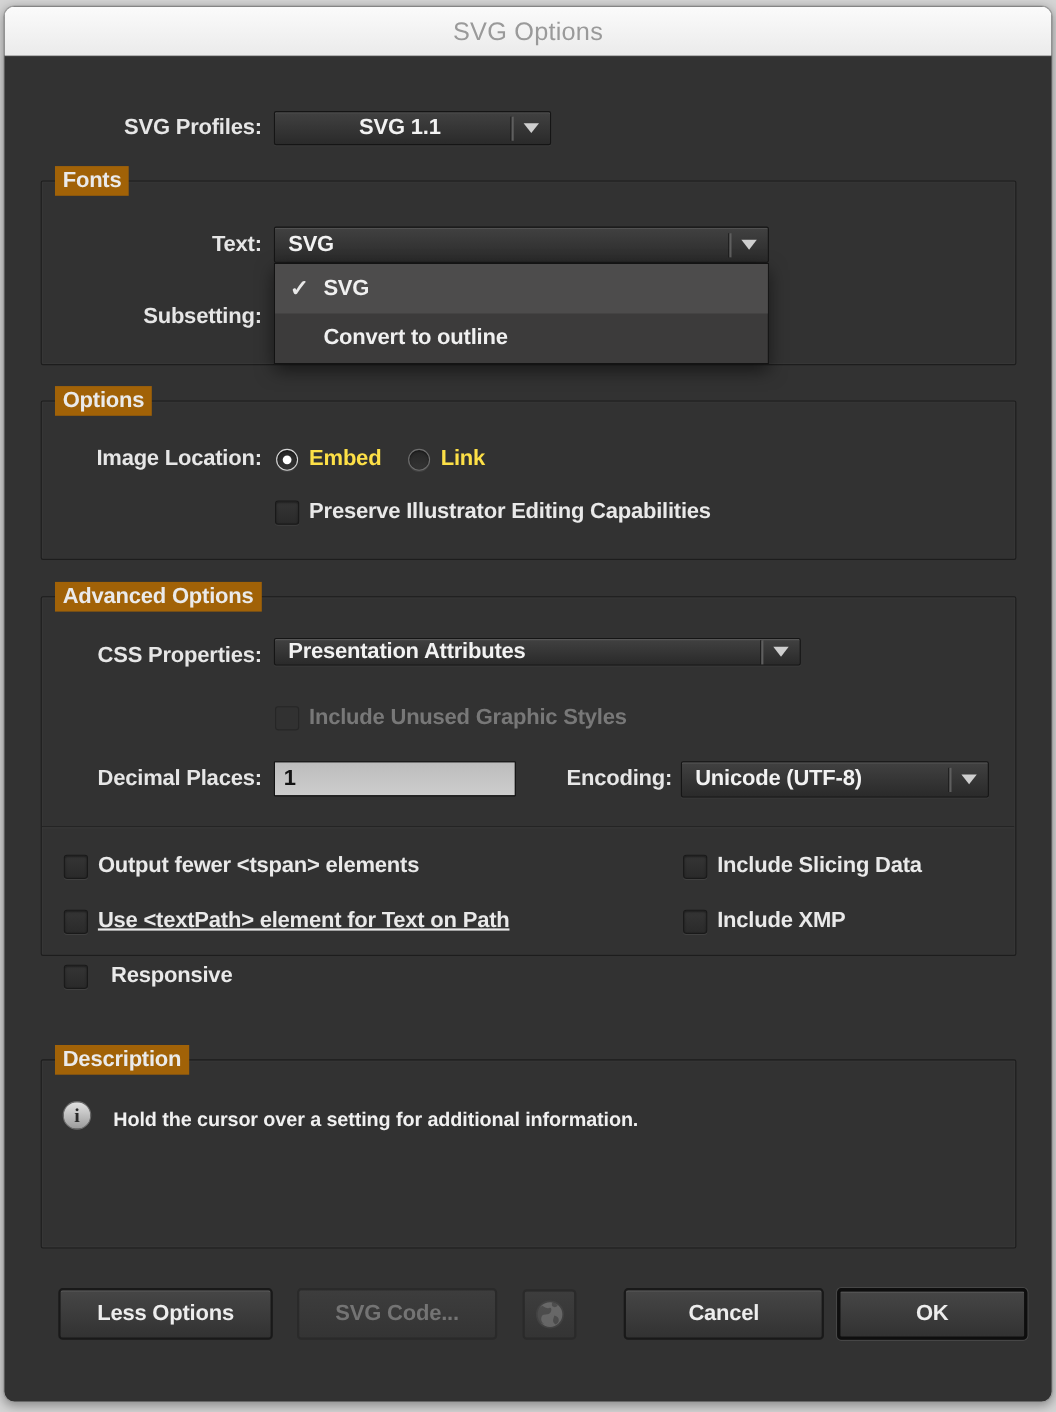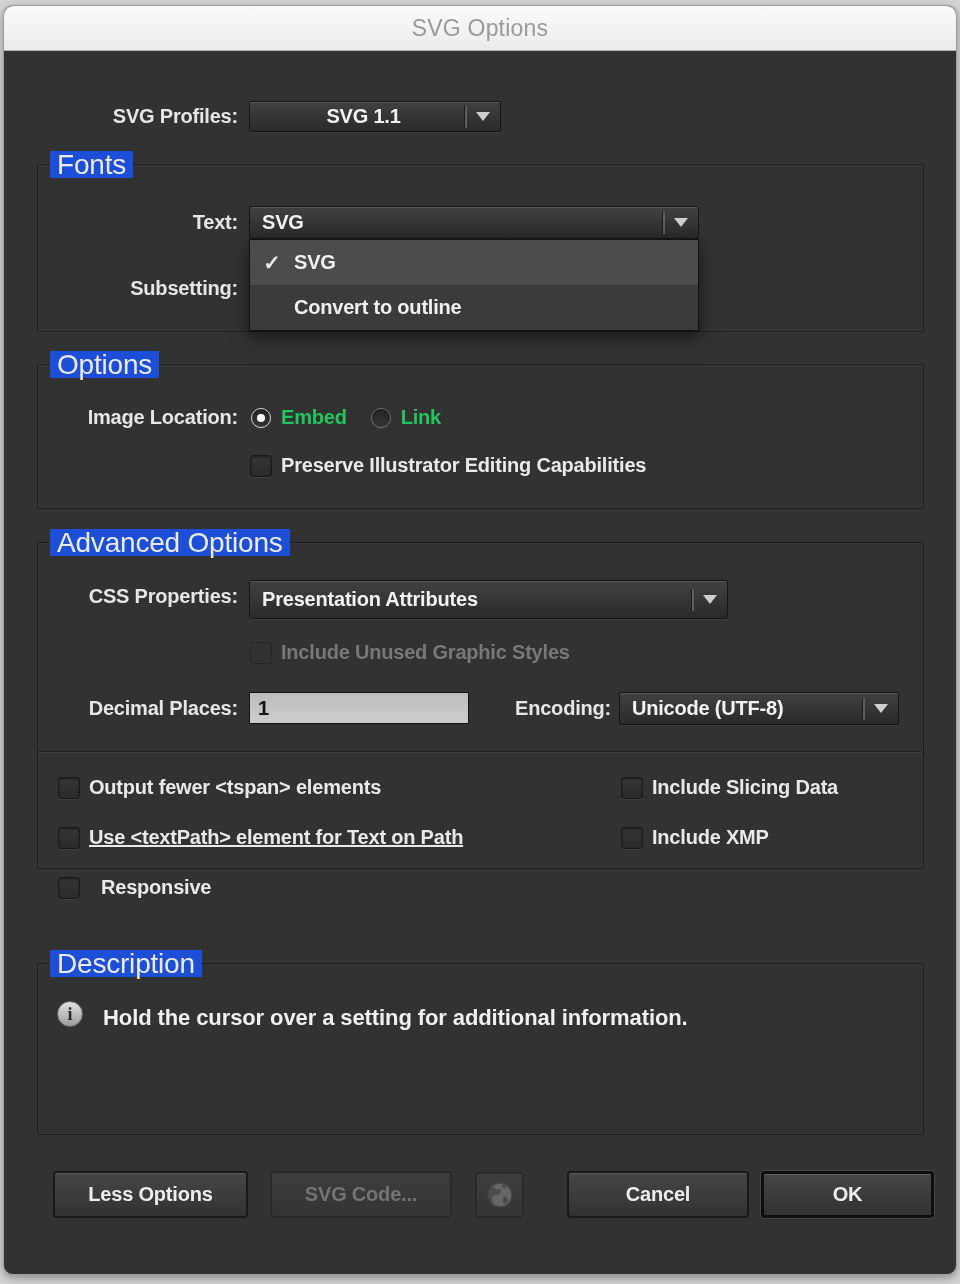--- a/index.html
+++ b/index.html
@@ -14,22 +14,22 @@
               background:linear-gradient(#fbfbfb,#ebebeb); border-bottom:1px solid #b2b2b2;
               display:flex; align-items:center; justify-content:center; }
   .title { font-size:23px; color:#9a9a9a; font-weight:400; letter-spacing:0.2px; }
 
   .label { position:absolute; color:#e6e6e6; font-size:20px; font-weight:700;
            text-align:right; letter-spacing:-0.2px; white-space:nowrap; }
 
   
   .group { position:absolute; border:1px solid #1d1d1d; border-radius:2px;
            box-shadow:inset 0 0 0 1px rgba(255,255,255,0.025); }
-  .legend { position:absolute; top:-14px; left:12px; background:#1d4ed8; padding:0 7px;
-            font-size:28px; font-weight:400; color:#eaeaea; line-height:27px;
+  .legend { position:absolute; top:-14px; left:12px; background:#a16207; padding:0 7px;
+            font-size:20px; font-weight:700; color:#eaeaea; line-height:27px;
             letter-spacing:-0.2px; white-space:nowrap; }
 
   
   .dropdown { position:absolute; display:flex; align-items:center;
               background:linear-gradient(#414141,#2a2a2a); border:1px solid #151515;
               border-radius:2px; box-shadow:inset 0 1px 0 rgba(255,255,255,0.12), 0 1px 0 rgba(255,255,255,0.05);
               cursor:default; }
   .dd-label { flex:1; padding-left:12px; color:#f2f2f2; font-size:20px; font-weight:700;
               letter-spacing:-0.2px; white-space:nowrap; overflow:hidden; }
   .dd-sep { width:2px; height:22px; background:#5e5e5e; box-shadow:-1px 0 0 #1c1c1c; margin-right:9px; }
@@ -47,21 +47,21 @@
   
   .cb-row { position:absolute; display:flex; align-items:center; gap:9px;
             color:#e9e9e9; font-size:20px; font-weight:700; letter-spacing:-0.2px; white-space:nowrap; }
   .cb-row.disabled { color:#787878; }
   .cb { width:22px; height:22px; flex:0 0 22px; background:linear-gradient(#353535,#2a2a2a);
         border:1px solid #191919; border-radius:3px;
         box-shadow:0 1px 0 rgba(255,255,255,0.07), inset 0 1px 2px rgba(0,0,0,0.45); }
   .cb-row.disabled .cb { border-color:#262626; background:#313131; box-shadow:none; }
 
   .radio-row { position:absolute; display:flex; align-items:center;
-               color:#22c55e; font-size:20px; font-weight:700; letter-spacing:-0.2px; }
+               color:#fde047; font-size:20px; font-weight:700; letter-spacing:-0.2px; }
   .radio-opt { display:flex; align-items:center; gap:10px; }
   .radio { width:20px; height:20px; border-radius:50%; background:linear-gradient(#262626,#343434);
            border:1px solid #6e6e6e; position:relative;
            box-shadow:0 1px 0 rgba(255,255,255,0.08), inset 0 1px 2px rgba(0,0,0,0.5); }
   .radio.selected { border-color:#d6d6d6; }
   .radio.selected::after { content:""; position:absolute; left:50%; top:50%; width:8px; height:8px;
            margin:-4px 0 0 -4px; border-radius:50%; background:#ffffff; }
 
   
   .text-input { position:absolute; background:linear-gradient(#bcbcbc,#cdcdcd);
@@ -71,21 +71,21 @@
 
   
   .divider { position:absolute; height:0; border-top:1px solid #232323;
              border-bottom:1px solid rgba(255,255,255,0.05); }
 
   
   .info-badge { position:absolute; width:26px; height:26px; border-radius:50%;
                 background:linear-gradient(#e2e2e2,#9b9b9b); border:1px solid #6a6a6a;
                 display:flex; align-items:center; justify-content:center;
                 font-family:"Liberation Serif", serif; font-size:18px; font-weight:700; color:#2a2a2a; }
-  .desc-text { position:absolute; color:#f0f0f0; font-size:22px; font-weight:700;
+  .desc-text { position:absolute; color:#f0f0f0; font-size:18px; font-weight:700;
                letter-spacing:-0.1px; line-height:26px; white-space:nowrap; }
 
   
   .btn { position:absolute; display:flex; align-items:center; justify-content:center;
          background:linear-gradient(#464646,#323232); border:2px solid #191919; border-radius:4px;
          color:#ededed; font-size:20px; font-weight:700; letter-spacing:-0.2px;
          box-shadow:inset 0 1px 0 rgba(255,255,255,0.12); cursor:default;margin-left:16px; }
   .btn.disabled { color:#747474; background:linear-gradient(#3d3d3d,#343434); border-color:#2a2a2a;
                   box-shadow:none; }
   .btn.default { border:3px solid #0e0e0e; box-shadow:inset 0 1px 0 rgba(255,255,255,0.14), 0 0 0 1px rgba(255,255,255,0.1); }
@@ -145,21 +145,21 @@
   </div>
   <div class="cb-row" style="left:246px; top:448px;">
     <span class="cb"></span>
     <span>Preserve Illustrator Editing Capabilities</span>
   </div>
 
   <div class="group" style="left:33px; top:536px; width:887px; height:327px;">
     <span class="legend">Advanced Options</span>
   </div>
   <span class="label" style="left:30px; top:574px; width:204px; line-height:33px;">CSS Properties:</span>
-  <div class="dropdown" style="left:245px; top:574px; width:479px; height:39px;">
+  <div class="dropdown" style="left:245px; top:574px; width:479px; height:25px;">
     <span class="dd-label">Presentation Attributes</span>
     <span class="dd-sep"></span>
     <span class="dd-arrow"></span>
   </div>
   <div class="cb-row disabled" style="left:246px; top:635px;">
     <span class="cb"></span>
     <span>Include Unused Graphic Styles</span>
   </div>
 
   <span class="label" style="left:30px; top:686px; width:204px; line-height:32px;">Decimal Places:</span>

